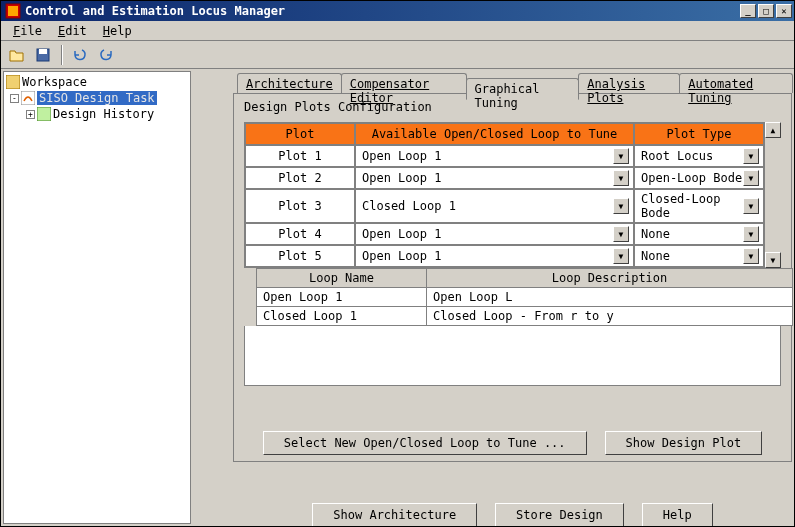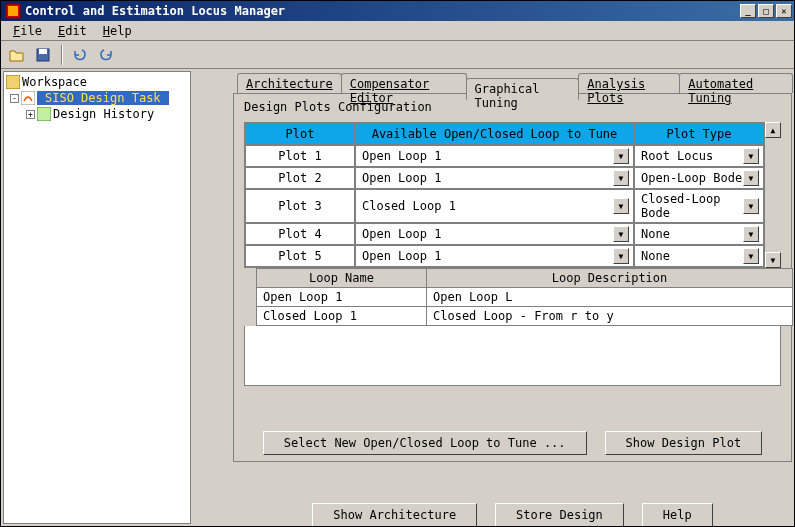--- a/index.html
+++ b/index.html
@@ -64,21 +64,21 @@
   border: 1px solid #808080;
   margin: 2px;
   padding: 2px;
   overflow:auto;
 }
 .tree-row { display:flex; align-items:center; height:16px; white-space:nowrap; }
 .tree-toggle {
   width: 9px; height:9px; border:1px solid #808080; display:flex;align-items:center;justify-content:center; font-size:8px; margin-right:2px;
 }
 .tree-icon { width:14px; height:14px; margin-right:2px; display:inline-flex;align-items:center;justify-content:center; }
-.tree-label.sel { background:#316ac5; color:#fde047; padding:0 8px; }
+.tree-label.sel { background:#316ac5; color:#e5e5e5; padding:0 2px; }
 
 .right-pane { flex:1; margin:2px; display:flex; flex-direction:column; }
 .tabs { display:flex; height:22px; padding-left:4px; }
 .tab {
   padding: 3px 8px;
   background:#d4d0c8;
   border:1px solid #808080;
   border-bottom:none;
   margin-right:-1px;
   border-top-left-radius:3px;
@@ -101,21 +101,21 @@
 
 .plots-table { width:100%; border-collapse:collapse; position:relative; }
 .plots-wrap { display:flex; }
 .plots-table th, .plots-table td {
   border: 2px solid #808080;
   background:#fff;
   padding: 2px 4px;
   height:22px;
   text-align:center;
 }
-.plots-table th { background:#0ea5e9; font-weight:normal; }
+.plots-table th { background:#f97316; font-weight:normal; }
 .sel-cell { display:flex; align-items:center; }
 .sel-cell span { flex:1; text-align:left; padding-left:2px; }
 .dd-btn {
   width:16px; height:16px;
   background:#d4d0c8;
   border:1px solid #fff;
   border-right-color:#404040;
   border-bottom-color:#404040;
   display:flex;align-items:center;justify-content:center;
   font-size:8px;

